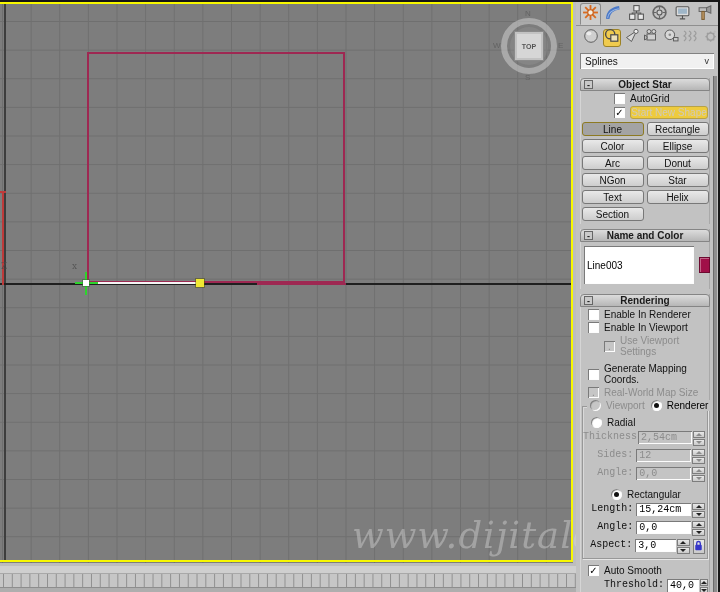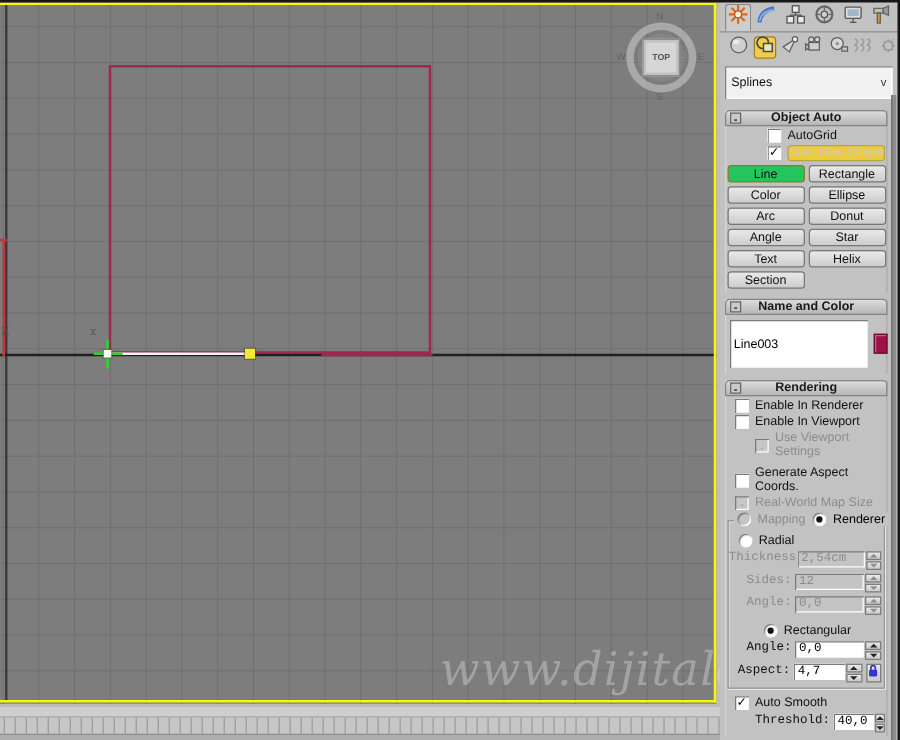--- a/index.html
+++ b/index.html
@@ -64,21 +64,21 @@
   .tabrow{position:relative;height:26px;padding-top:3px;box-sizing:border-box;
           border-bottom:1px solid #8f8f8f;display:flex;gap:2px;padding-left:4px;}
   .tab{width:21px;height:22px;display:flex;align-items:center;justify-content:center;}
   .tab.active{background:#cdcdcd;border:1px solid #8a8a8a;border-bottom:1px solid #cdcdcd;
               border-radius:3px 3px 0 0;box-sizing:border-box;}
   .catrow{height:24px;display:flex;align-items:center;gap:3px;padding-left:7px;}
   .cat{width:18px;height:18px;display:flex;align-items:center;justify-content:center;}
   .cat.active{background:#f0cb4e;border:1px solid #9c givens;}
   .cat.active{background:#f0cb4e;border:1px solid #9c8226;border-radius:3px;box-sizing:border-box;}
 
-  .dropdown{margin:3px 4px 2px 4px;height:26px;background:#f1f1f1;
+  .dropdown{margin:3px 4px 2px 4px;height:16px;background:#f1f1f1;
             box-shadow:inset 1px 1px 0 #828282,inset -1px -1px 0 #ffffff;
             display:flex;align-items:center;justify-content:space-between;
             padding:0 5px;font-size:10px;color:#111;}
   .chev{font-size:9px;color:#333;}
 
   .rollouts{padding:2px 8px 0 4px;position:relative;}
   .scrolltrack{left:713px;top:76px;width:3px;height:516px;background:#8e8e8e;border-left:1px solid #6b6b6b;}
 
   .rollout{margin-top:5px;box-shadow:inset 1px 0 0 #d5d5d5,inset -1px 0 0 #a9a9a9;padding-bottom:3px;}
   .rhead{height:13px;background:linear-gradient(#dcdcdc,#b6b6b6);border:1px solid #858585;
@@ -91,21 +91,21 @@
   .row{display:flex;align-items:center;font-size:10px;color:#111;margin-top:2px;}
   .pl8{padding-left:8px;} .pl24{padding-left:24px;} .pl34{padding-left:34px;}
   .cb{width:11px;height:11px;background:#fff;box-shadow:inset 1px 1px 0 #7a7a7a,inset -1px -1px 0 #fdfdfd;
       margin-right:5px;font-size:10px;line-height:11px;text-align:center;color:#000;flex:none;}
   .cb.empty{color:transparent;}
   .disabled, .disabled .cb{color:#8c8c8c;}
   .disabled .cb{background:#c6c6c6;}
 
   .btn{height:14px;background:linear-gradient(#e9e9e9,#cdcdcd);border:1px solid #787878;border-radius:3px;
        font-size:10px;color:#111;display:flex;align-items:center;justify-content:center;box-sizing:border-box;}
-  .btn.yellow{background:#22c55e;border-color:#8d7a22;}
+  .btn.yellow{background:#a3a3a3;border-color:#8d7a22;}
   .btn.sns{width:78px;height:13px;color:#cfcabc;background:#eecb3d;border-color:#b7a247;}
   .btngrid{display:grid;grid-template-columns:62px 62px;gap:3px 3px;justify-content:center;margin-top:3px;}
 
   .namerow{display:flex;align-items:center;padding:4px 0 2px 4px;}
   .namefield{width:104px;height:14px;background:#fff;border:none;
              box-shadow:inset 1px 1px 0 #7a7a7a,inset -1px -1px 0 #fdfdfd;
              font-size:10px;font-family:"Liberation Sans",sans-serif;padding:12px 3px;color:#000;}
   .swatch{width:16px;height:14px;background:#a01048;margin-left:5px;
           border:1px solid #6c0a30;box-shadow:inset 1px 1px 0 rgba(255,255,255,.35);}
 
@@ -310,38 +310,38 @@
     <div class="dropdown">
       <span>Splines</span>
       <span class="chev">v</span>
     </div>
 
     <div class="rollouts">
 
       <div class="rollout">
         <div class="rhead">
           <span class="minus">-</span>
-          <span>Object Auto</span>
+          <span>Object Star</span>
         </div>
         <div class="row pl34">
           <span class="cb empty">.</span>
           <span>AutoGrid</span>
         </div>
         <div class="row pl34">
           <span class="cb">✓</span>
           <span class="btn sns">Start New Shape</span>
         </div>
         <div class="btngrid">
           <span class="btn yellow">Line</span>
           <span class="btn">Rectangle</span>
           <span class="btn">Color</span>
           <span class="btn">Ellipse</span>
           <span class="btn">Arc</span>
           <span class="btn">Donut</span>
-          <span class="btn">Angle</span>
+          <span class="btn">NGon</span>
           <span class="btn">Star</span>
           <span class="btn">Text</span>
           <span class="btn">Helix</span>
           <span class="btn">Section</span>
         </div>
       </div>
 
       <div class="rollout">
         <div class="rhead">
           <span class="minus">-</span>
@@ -365,32 +365,32 @@
         <div class="row pl8">
           <span class="cb empty">.</span>
           <span>Enable In Viewport</span>
         </div>
         <div class="row pl24 disabled">
           <span class="cb empty">.</span>
           <span>Use Viewport Settings</span>
         </div>
         <div class="row pl8" style="margin-top:6px;">
           <span class="cb empty">.</span>
-          <span>Generate Aspect Coords.</span>
+          <span>Generate Mapping Coords.</span>
         </div>
         <div class="row pl8 disabled">
           <span class="cb empty">.</span>
           <span>Real-World Map Size</span>
         </div>
 
         <div class="groupbox">
           <div class="grouphead">
             <span class="gchip disabled">
               <span class="radio"></span>
-              <span>Mapping</span>
+              <span>Viewport</span>
             </span>
             <span class="gline"></span>
             <span class="gchip">
               <span class="radio">
                   <span class="dot"></span>
                 </span>
               <span>Renderer</span>
             </span>
           </div>
 
@@ -423,30 +423,38 @@
               </span>
           </div>
 
           <div class="row pl8" style="margin-top:7px;padding-left:28px;">
             <span class="radio">
                 <span class="dot"></span>
               </span>
             <span>Rectangular</span>
           </div>
           <div class="frow">
+            <span class="flabel">Length:</span>
+            <span class="fbox">15,24cm</span>
+            <span class="spin">
+                <i class="up"></i>
+                <i class="dn"></i>
+              </span>
+          </div>
+          <div class="frow">
             <span class="flabel">Angle:</span>
             <span class="fbox">0,0</span>
             <span class="spin">
                 <i class="up"></i>
                 <i class="dn"></i>
               </span>
           </div>
           <div class="frow">
             <span class="flabel">Aspect:</span>
-            <span class="fbox narrow">4,7</span>
+            <span class="fbox narrow">3,0</span>
             <span class="spin">
                 <i class="up"></i>
                 <i class="dn"></i>
               </span>
             <span class="lockbtn">
               <span>
                 <svg width="9" height="11" viewBox="0 0 10 12">
                   <path d="M3 5.5 V3.6 a2 2 0 0 1 4 0 V5.5" fill="none" stroke="#3535c8" stroke-width="1.5"></path>
                   <rect x="1.4" y="5.2" width="7.2" height="6" rx="1" fill="#3535c8"></rect>
                 </svg>

